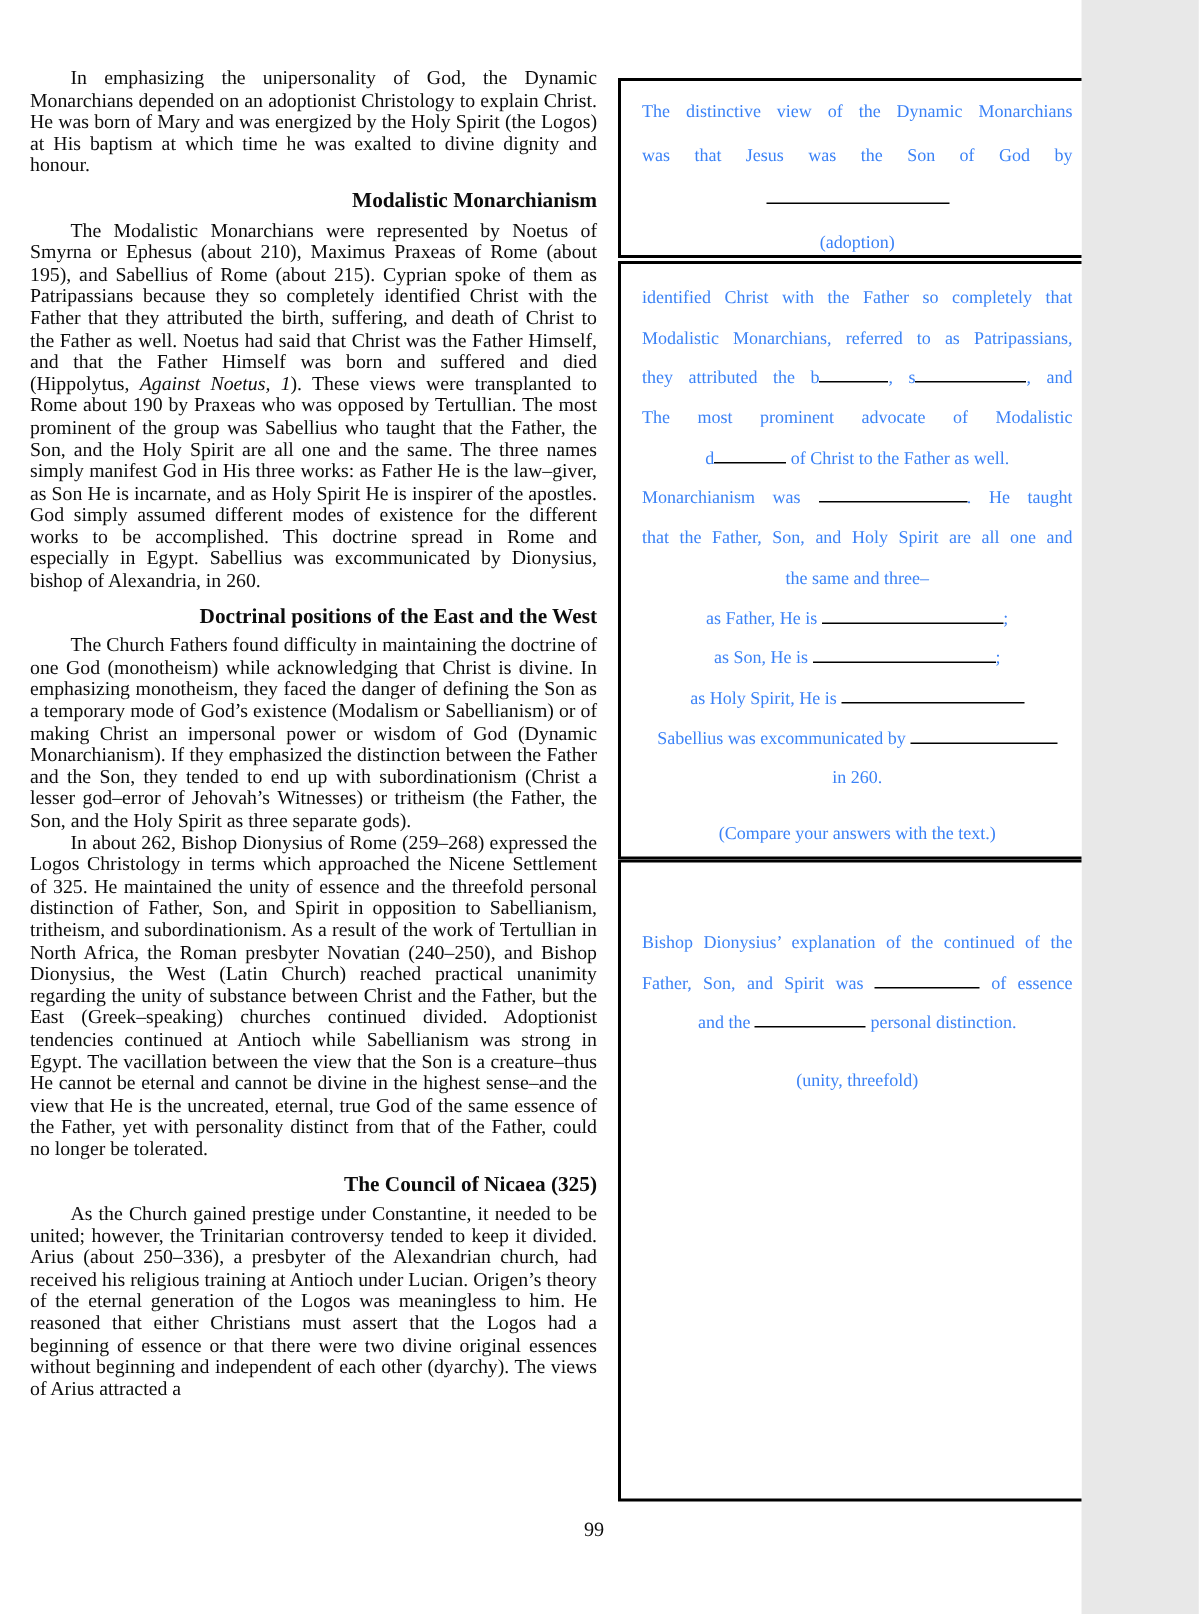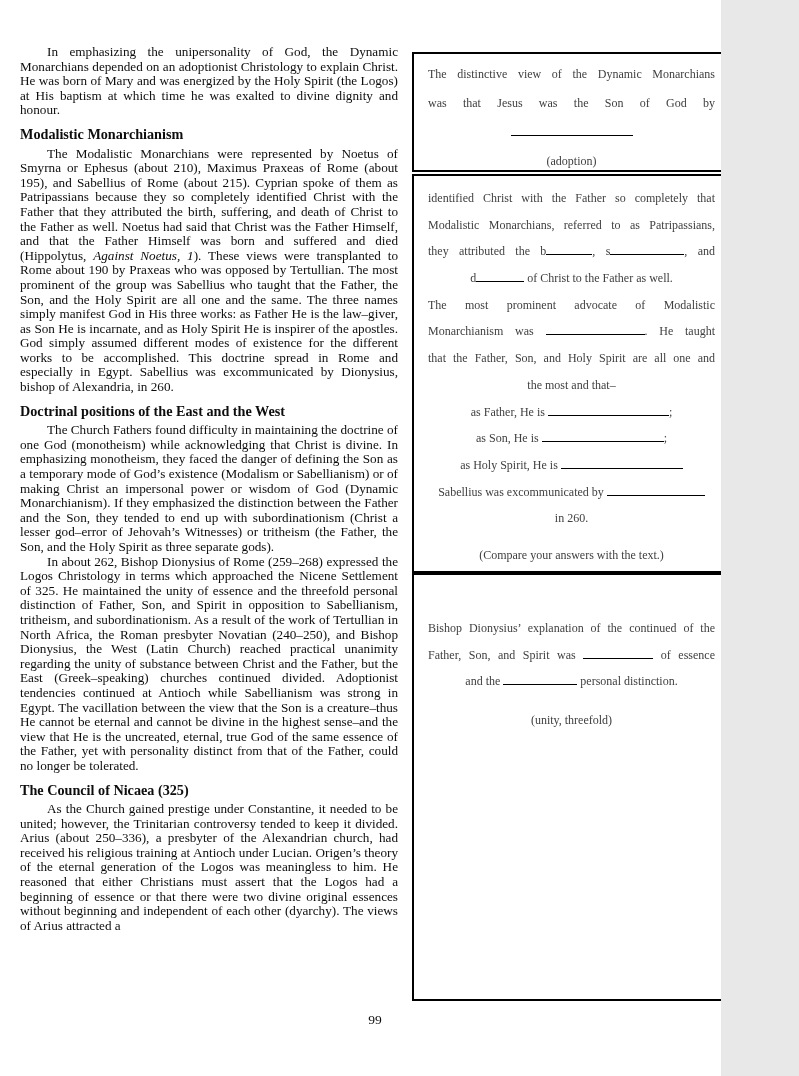--- a/index.html
+++ b/index.html
@@ -6,41 +6,41 @@
   .sheet{
     position:relative;width:721px;height:1076px;background:#ffffff;
     font-family:"Liberation Serif", serif;color:#0d0d0d;overflow:hidden;
   }
   
   .leftcol{
     position:absolute;left:20px;top:45px;width:378px;
     font-size:13.2px;line-height:14.6px;text-align:justify;
   }
   .para{margin:0;text-indent:27px;}
-  .heading{margin:9px 0 5px 0;font-size:14.2px;font-weight:700;text-indent:0;text-align:left;}
+  .heading{margin:9px 0 5px 0;font-size:14.2px;font-weight:700;text-indent:0;text-align:right;}
   .it{font-style:italic;}
   
   .rightcol{position:absolute;left:412px;top:52px;width:319px;}
   .xbox{
     box-sizing:border-box;border:2.5px solid #000;background:#fff;
-    padding:6px 14px 4px 14px;font-size:12px;color:#404040;
+    padding:6px 14px 4px 14px;font-size:12px;color:#3b82f6;
   }
   .xbox.b0{height:120px;margin-bottom:2px;padding-top:6px;}
   .xbox.b1{height:399px;margin-bottom:0;padding-top:9px;}
   .xbox.b2{height:428px;padding-top:40px;}
   .bline{height:26.7px;line-height:26.7px;overflow:hidden;text-align:center;}
   .b0 .bline{height:29px;line-height:29px;}
   .bline.just{text-align:justify;text-align-last:justify;}
   .blank{
     display:inline-block;border-bottom:1.4px solid #000;
     height:11px;vertical-align:baseline;
   }
   .bgap{width:100%;}
   
-  .pageno{position:absolute;left:355px;top:1012px;width:40px;text-align:center;font-size:13.5px;}
+  .pageno{position:absolute;left:376px;top:1012px;width:40px;text-align:center;font-size:13.5px;}
 </style>
 </head>
 <body>
 
 <div class="sheet">
 
   <div class="leftcol" id="left-col">
       <p class="para"><span>In emphasizing the unipersonality of God, the Dynamic Monarchians depended on an adoptionist Christology to explain Christ. He was born of Mary and was energized by the Holy Spirit (the Logos) at His baptism at which time he was exalted to divine dignity and honour.</span></p>
       <h3 class="heading"><span>Modalistic Monarchianism</span></h3>
       <p class="para"><span>The Modalistic Monarchians were represented by Noetus of Smyrna or Ephesus (about 210), Maximus Praxeas of Rome (about 195), and Sabellius of Rome (about 215). Cyprian spoke of them as Patripassians because they so completely identified Christ with the Father that they attributed the birth, suffering, and death of Christ to the Father as well. Noetus had said that Christ was the Father Himself, and that the Father Himself was born and suffered and died (Hippolytus, </span><span class="it">Against Noetus, 1</span><span>). These views were transplanted to Rome about 190 by Praxeas who was opposed by Tertullian. The most prominent of the group was Sabellius who taught that the Father, the Son, and the Holy Spirit are all one and the same. The three names simply manifest God in His three works: as Father He is the law–giver, as Son He is incarnate, and as Holy Spirit He is inspirer of the apostles. God simply assumed different modes of existence for the different works to be accomplished. This doctrine spread in Rome and especially in Egypt. Sabellius was excommunicated by Dionysius, bishop of Alexandria, in 260.</span></p>
@@ -55,25 +55,25 @@
     <div class="xbox b0" id="box-0">
         <div class="bline just"><span>The distinctive view of the Dynamic Monarchians</span></div>
         <div class="bline just"><span>was that Jesus was the Son of God by</span></div>
         <div class="bline"><span class="blank" style="width: 122px;"></span></div>
         <div class="bline"><span>(adoption)</span></div>
       </div>
     <div class="xbox b1" id="box-1">
         <div class="bline just"><span>identified Christ with the Father so completely that</span></div>
         <div class="bline just"><span>Modalistic Monarchians, referred to as Patripassians,</span></div>
         <div class="bline just"><span>they attributed the b</span><span class="blank" style="width: 46px;"></span><span>, s</span><span class="blank" style="width: 74px;"></span><span>, and</span></div>
+        <div class="bline just"><span>The most prominent advocate of Modalistic</span></div>
         <div class="bline"><span>d</span><span class="blank" style="width: 48px;"></span><span> of Christ to the Father as well.</span></div>
-        <div class="bline just"><span>The most prominent advocate of Modalistic</span></div>
         <div class="bline just"><span>Monarchianism was </span><span class="blank" style="width: 99px;"></span><span>. He taught</span></div>
         <div class="bline just"><span>that the Father, Son, and Holy Spirit are all one and</span></div>
-        <div class="bline"><span>the most and that–</span></div>
+        <div class="bline"><span>the same and three–</span></div>
         <div class="bline"><span>as Father, He is </span><span class="blank" style="width: 121px;"></span><span>;</span></div>
         <div class="bline"><span>as Son, He is </span><span class="blank" style="width: 122px;"></span><span>;</span></div>
         <div class="bline"><span>as Holy Spirit, He is </span><span class="blank" style="width: 122px;"></span></div>
         <div class="bline"><span>Sabellius was excommunicated by </span><span class="blank" style="width: 98px;"></span></div>
         <div class="bline"><span>in 260.</span></div>
         <div class="bgap" style="height: 10px;"></div>
         <div class="bline"><span>(Compare your answers with the text.)</span></div>
       </div>
     <div class="xbox b2" id="box-2">
         <div class="bline just"><span>Bishop Dionysius’ explanation of the continued of the</span></div>

